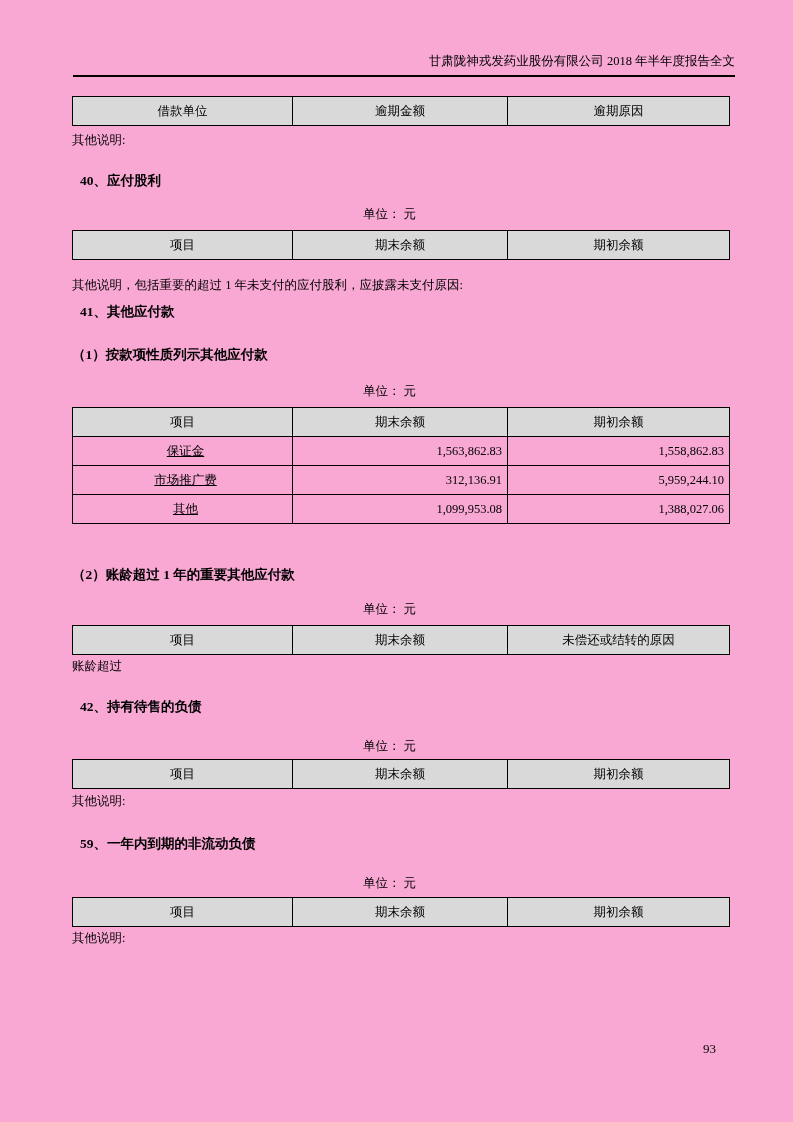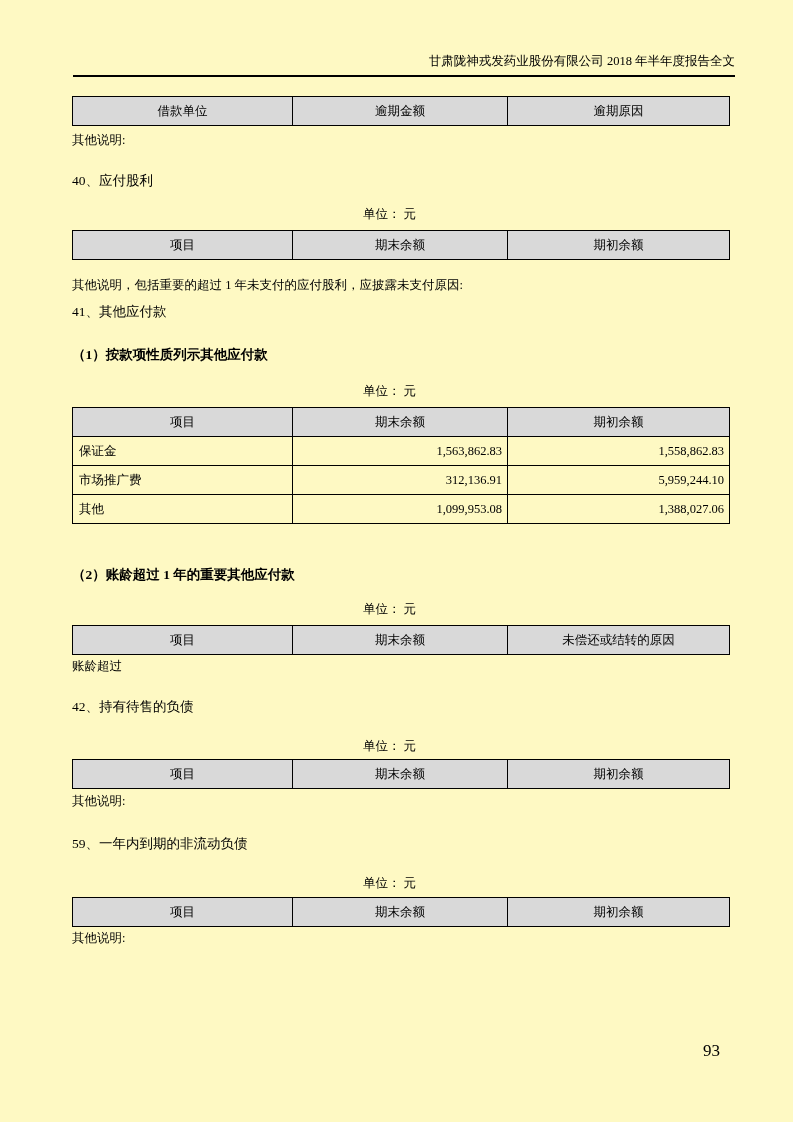--- a/index.html
+++ b/index.html
@@ -1,36 +1,36 @@
 <!DOCTYPE html>
 <html><head>
 <meta charset="utf-8">
 <style>
   html, body { margin:0; padding:0; background:#ffffff; }
   .page {
     position:relative;
     width:793px;
     height:1122px;
-    background:#fef9c3;
+    background:#f9a8d4;
     font-family:"Liberation Serif","DejaVu Serif",serif;
     color:#000000;
     overflow:hidden;
   }
   .header {
     position:absolute;
     top:53px; left:73px; width:662px;
     text-align:right;
     font-size:12.5px;
     line-height:17px;
     padding-bottom:5px;
     border-bottom:2px solid #000;
   }
   .h1 {
-    position:absolute; left:72px;
-    font-weight:normal; font-size:13.5px; line-height:16px;
+    position:absolute; left:80px;
+    font-weight:bold; font-size:13.5px; line-height:16px;
     white-space:pre;
   }
   .h2 {
     position:absolute; left:72px;
     font-weight:bold; font-size:13.5px; line-height:16px;
     white-space:pre;
   }
   .unit {
     position:absolute; left:64px; width:651px;
     text-align:center; font-size:12.5px; line-height:15px;
@@ -54,27 +54,27 @@
     height:28px;
     padding:0;
     overflow:hidden;
     vertical-align:middle;
   }
   table.tbl tr.hdr td {
     background:#d9d9d9;
     text-align:center;
     margin-left:32px;
   }
-  table.tbl td.item { text-align:left; padding-left:6px; }
+  table.tbl td.item { text-align:center; padding-left:6px;text-decoration:underline; }
   table.tbl td.num  { text-align:right; padding-right:5px;border-radius:8px; }
   table.tbl td.grayc { background:#d9d9d9; }
   .pagenum {
     position:absolute;
     top:1041px; left:703px;
-    font-size:17px;
+    font-size:13px;
   }
 </style>
 </head>
 <body>
 
 <div class="page">
 
   <div class="header">
     <span>甘肃陇神戎发药业股份有限公司 2018 年半年度报告全文</span>
   </div>

